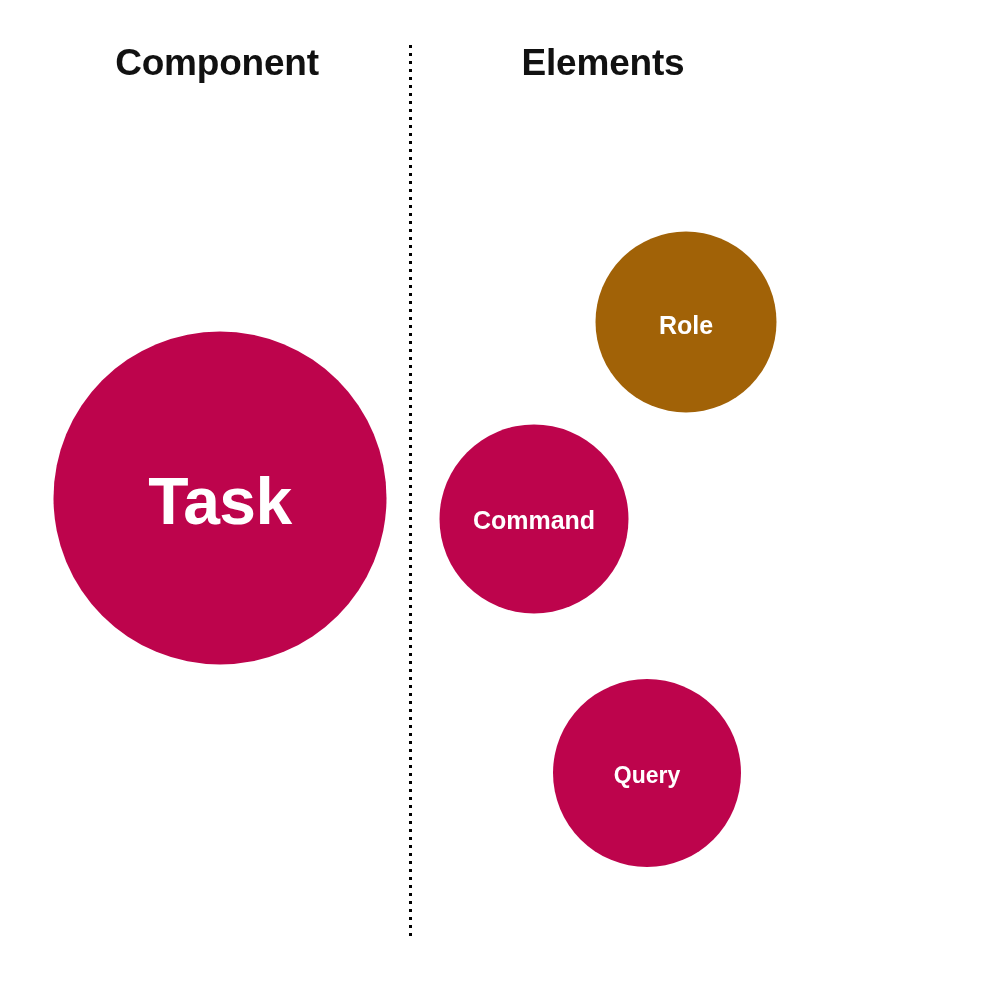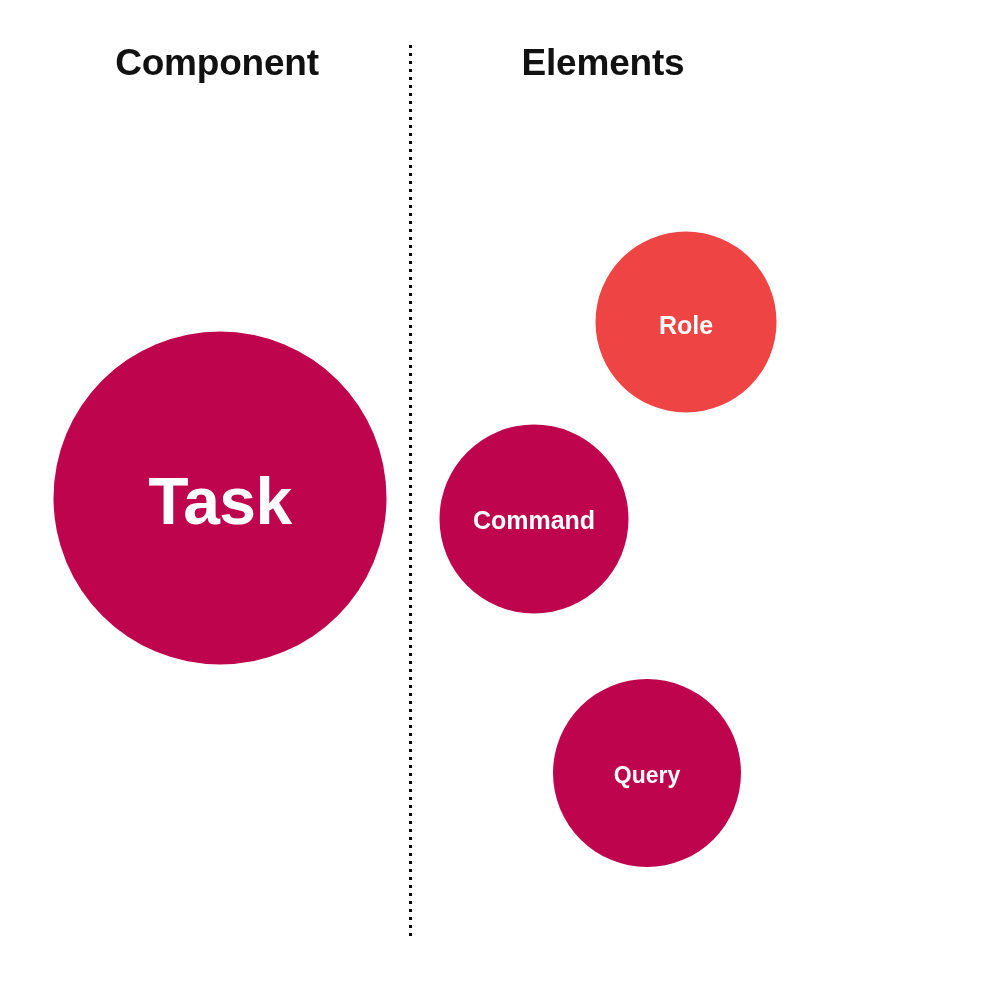--- a/index.html
+++ b/index.html
@@ -90,21 +90,21 @@
     position: relative;
     top: 2px;
   }
 
   
   #bubble-role {
     left: 686px;
     top: 322px;
     width: 181px;
     height: 181px;
-    background: #ef4444;
+    background: #a16207;
   }
   #bubble-role .bubble-label {
     font-size: 25px;
     position: relative;
     top: 3px;
   }
 
   
   #bubble-command {
     left: 534px;

